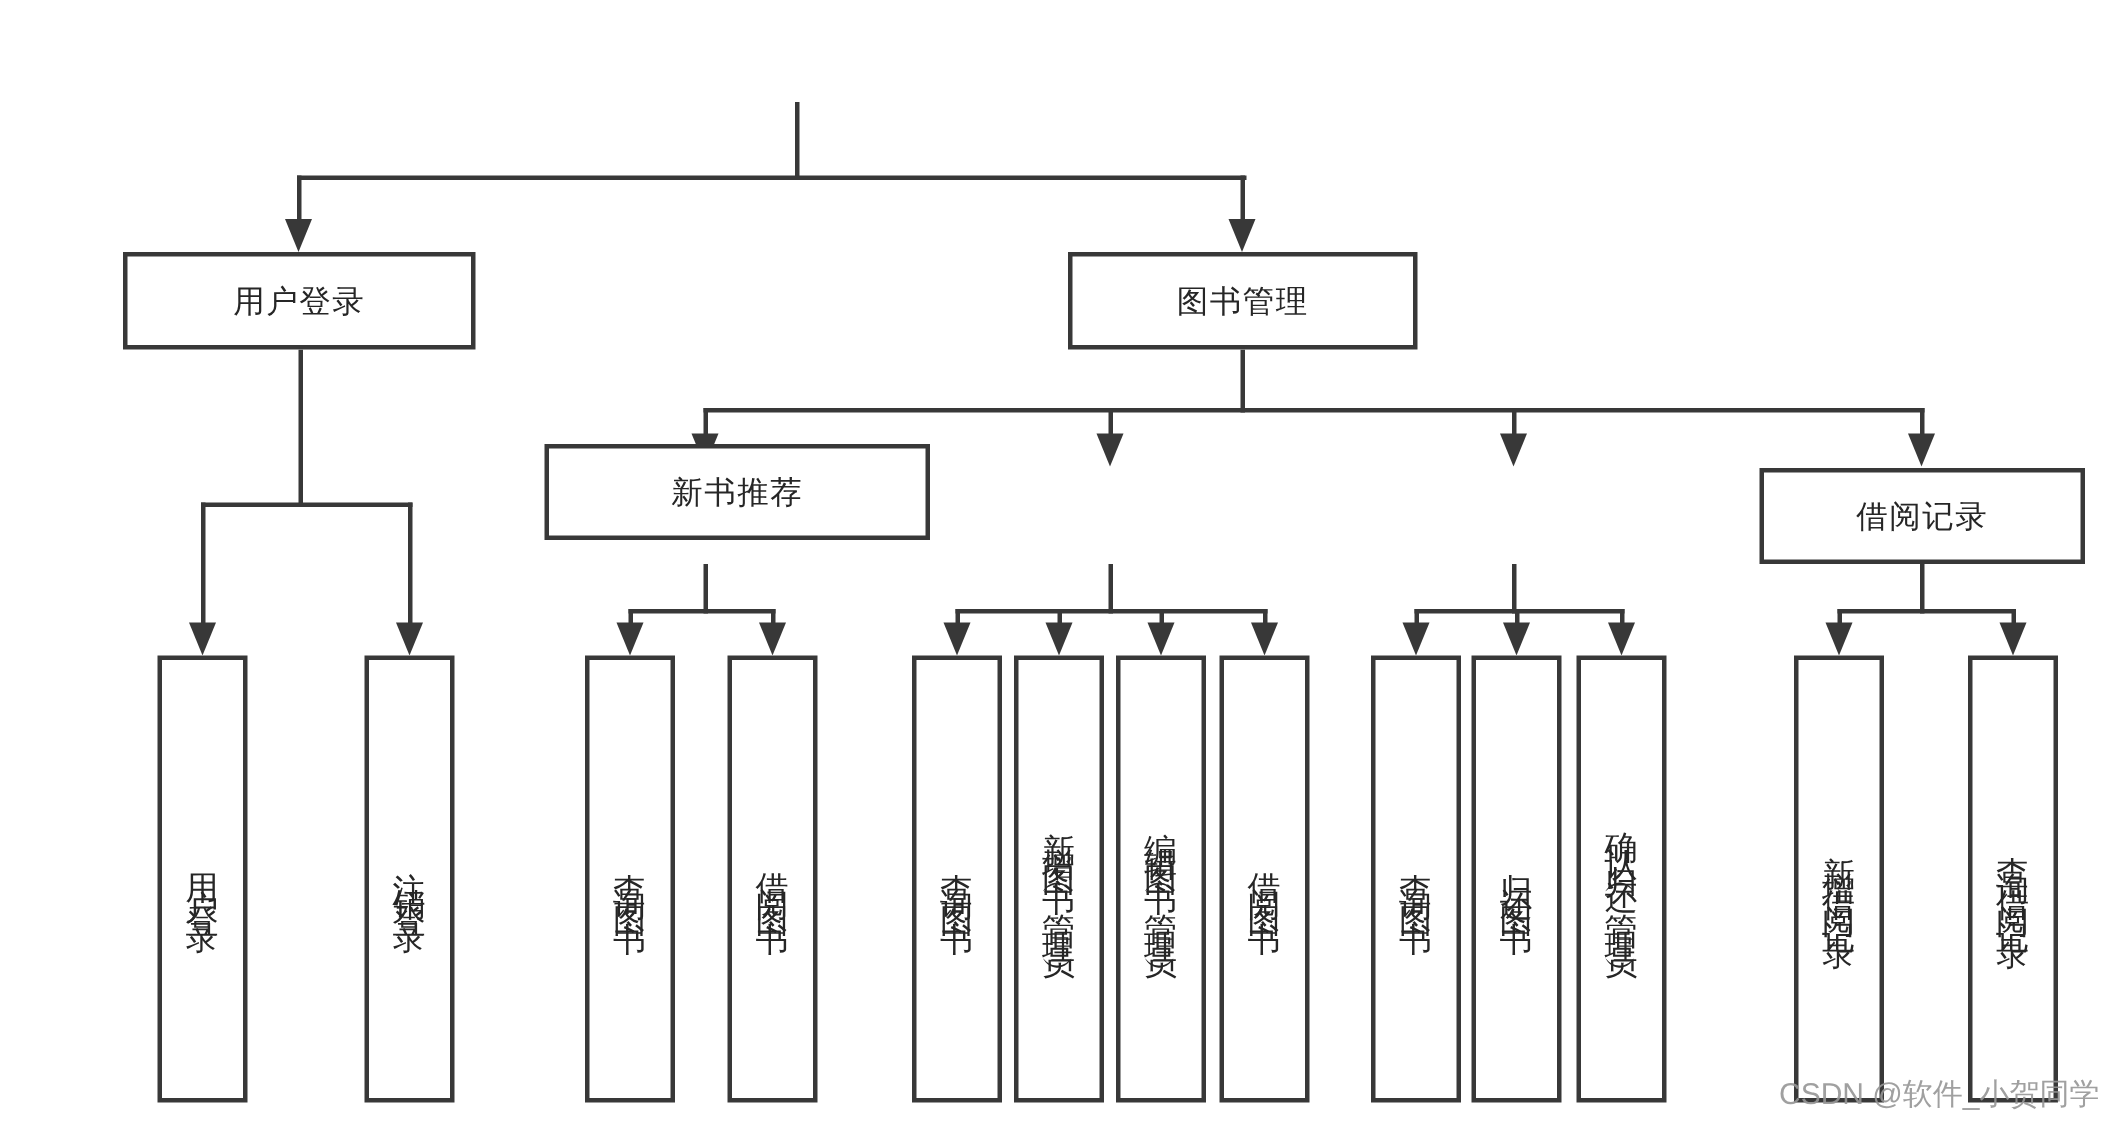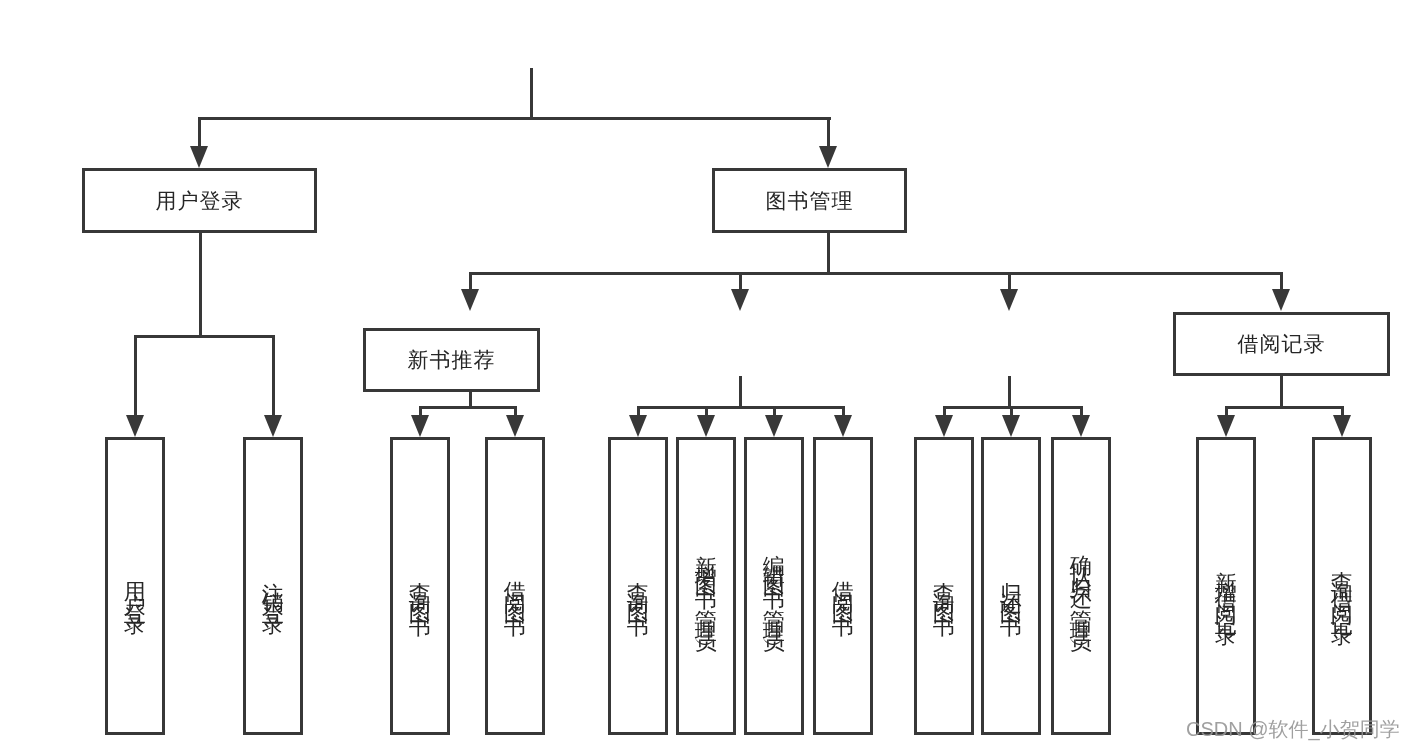--- a/index.html
+++ b/index.html
@@ -115,25 +115,25 @@
       <div class="vline" style="left: 1224.5px; top: 406px; width: 3px; height: 13px;"></div>
       <div class="arrow" style="left: 1217px; top: 415px;"></div>
       <div class="vline" style="left: 1340.5px; top: 406px; width: 3px; height: 13px;"></div>
       <div class="arrow" style="left: 1333px; top: 415px;"></div>
     </div>
 
 
   <div class="box" style="left:82px;top:168px;width:235px;height:65px">
     <span class="hlabel">用户登录</span>
   </div>
-  <div class="box" style="left:712px;top:168px;width:195px;height:65px">
+  <div class="box" style="left:712px;top:168px;width:233px;height:65px">
     <span class="hlabel">图书管理</span>
   </div>
 
-  <div class="box" style="left:363px;top:328px;width:177px;height:64px">
+  <div class="box" style="left:363px;top:296px;width:257px;height:64px">
     <span class="hlabel">新书推荐</span>
   </div>
   <div class="box" style="left:1173px;top:312px;width:217px;height:64px">
     <span class="hlabel">借阅记录</span>
   </div>
 
   <div class="box" style="left:105px;top:437px;width:60px;height:298px">
     <span class="vtext">用户登录</span>
   </div>
   <div class="box" style="left:243px;top:437px;width:60px;height:298px">

